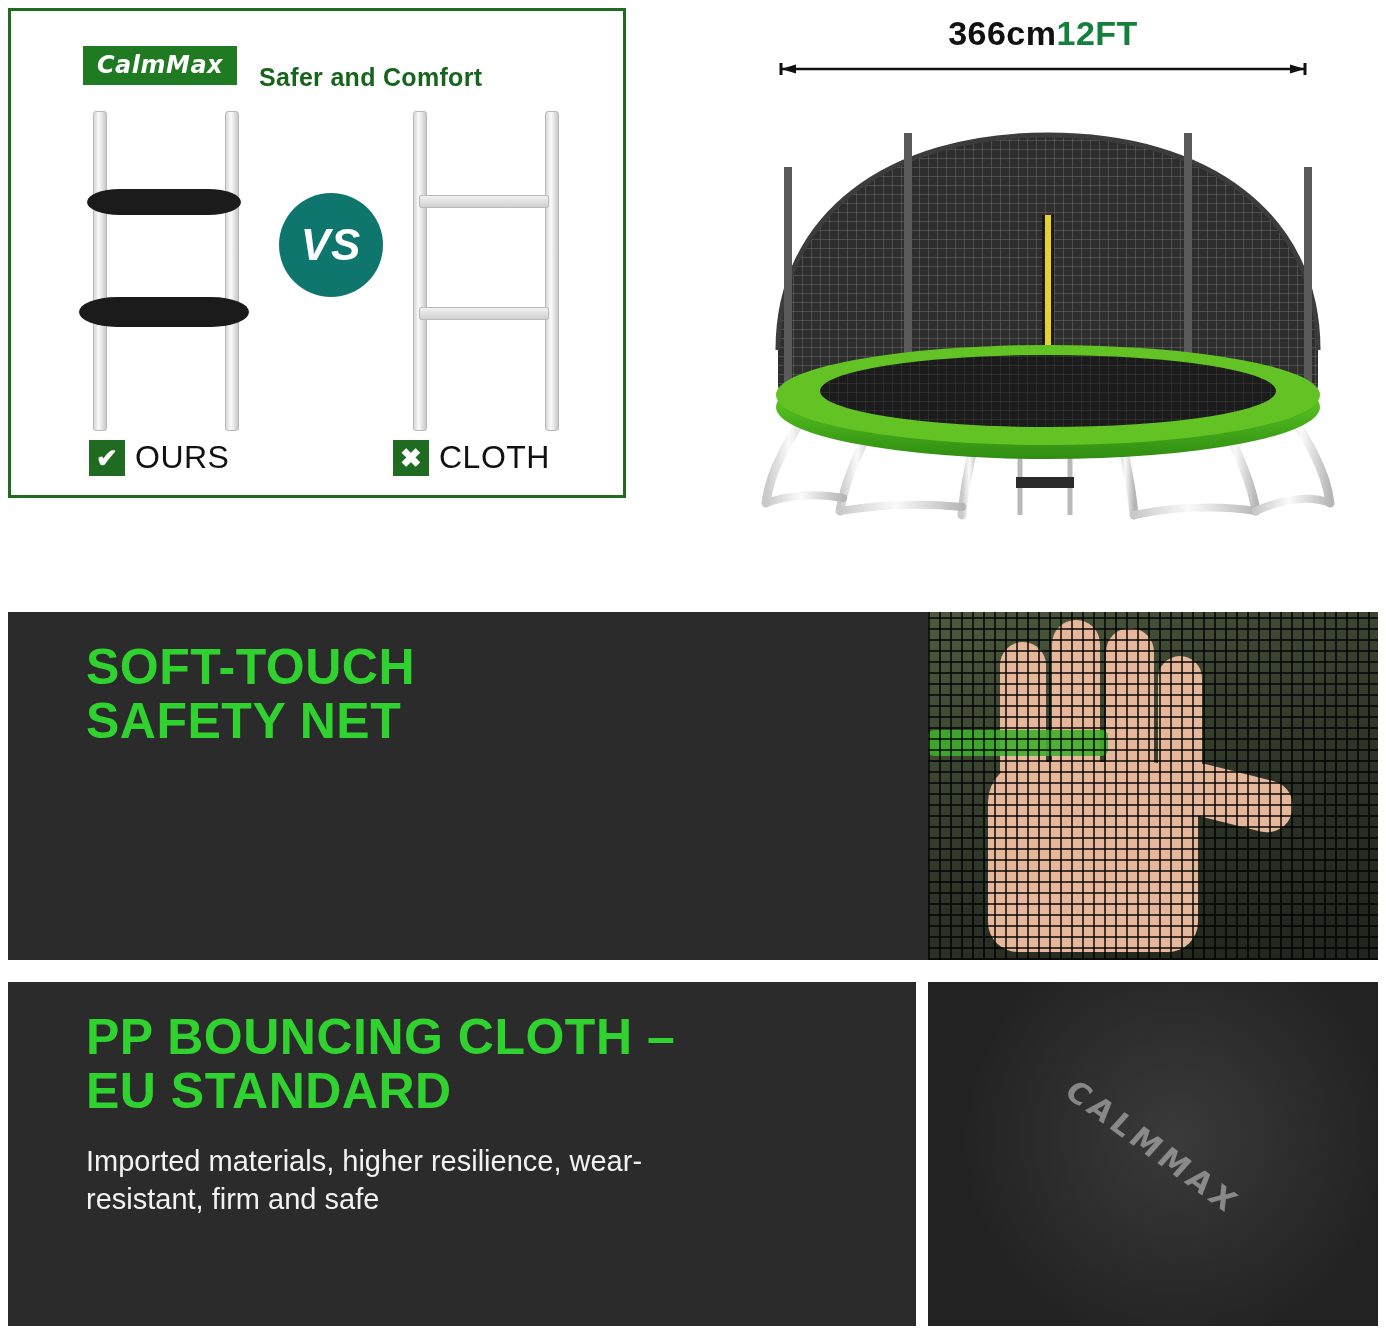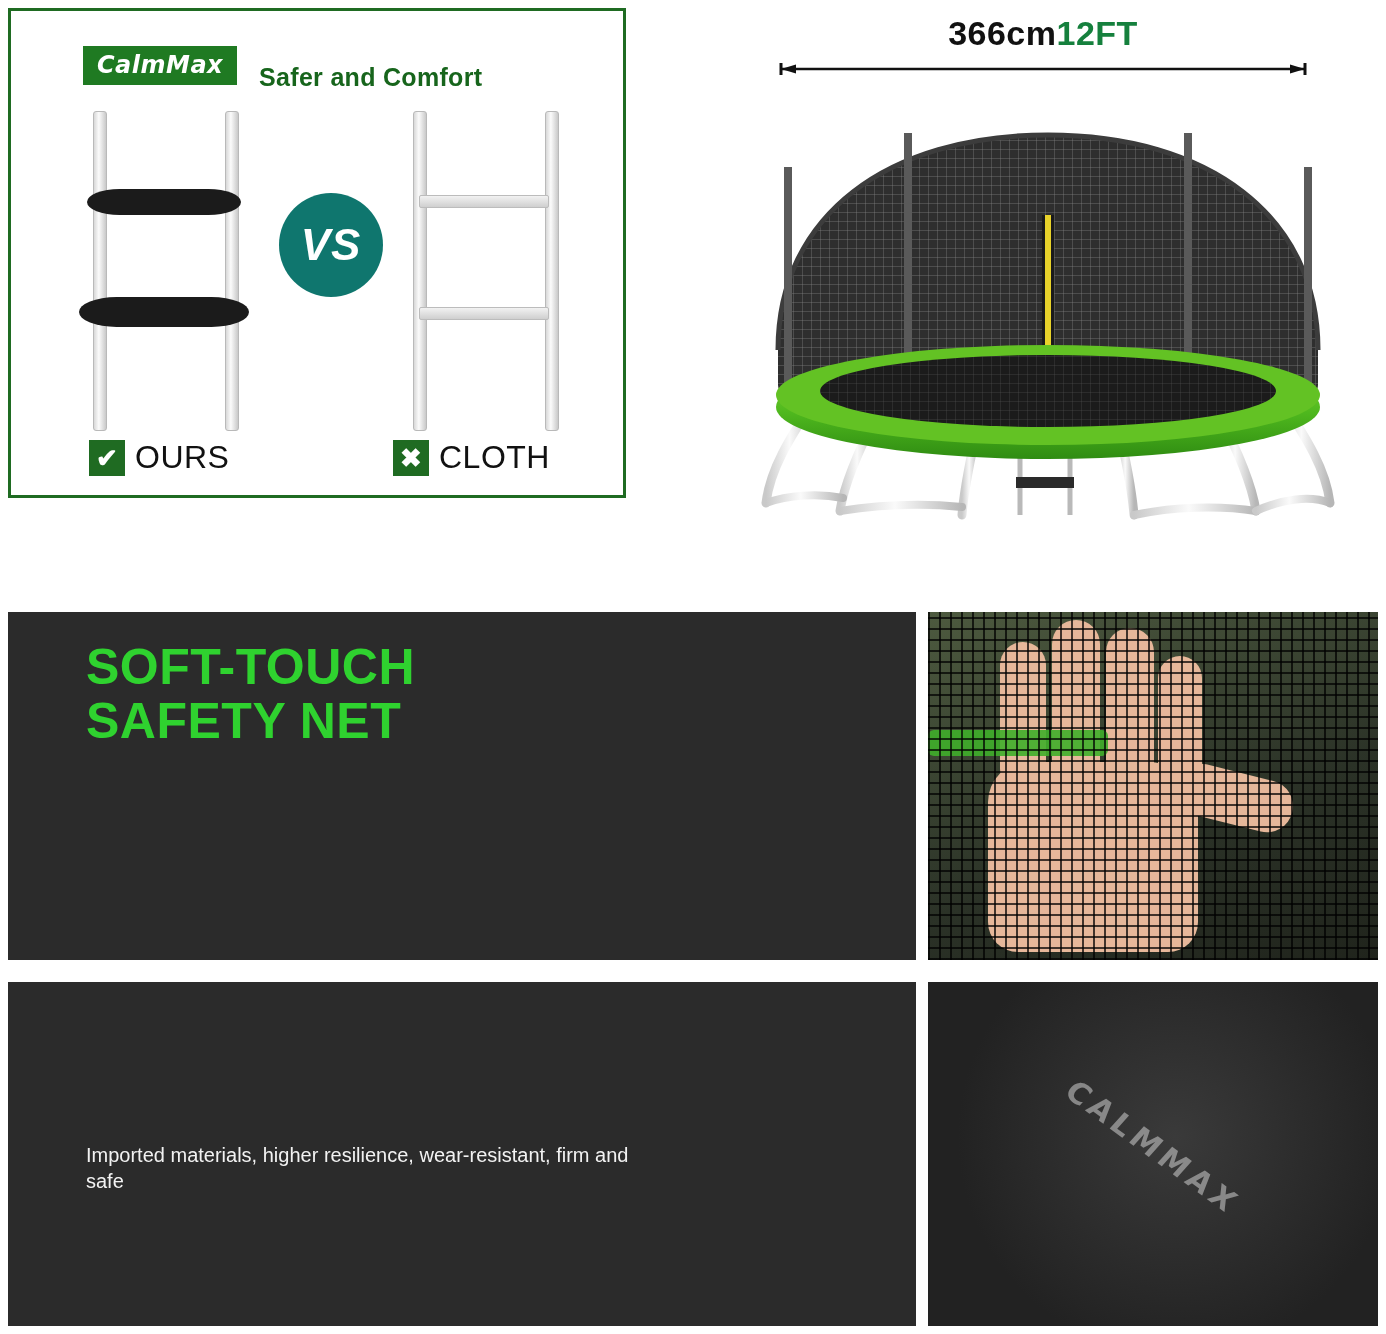--- a/index.html
+++ b/index.html
@@ -136,27 +136,27 @@
     color: #2fd22f;
     font-weight: bold;
     letter-spacing: 0.5px;
     line-height: 1.08;
   }
   .feature .fbody {
     color: #f2f2f2;
     line-height: 1.32;
   }
 
-  #feat1 { left: 8px; top: 612px; width: 908px; height: 348px; }
+  #feat1 { left: 8px; top: 612px; width: 1040px; height: 348px; }
   #feat1 .ftitle { position: absolute; left: 78px; top: 28px; font-size: 50px; width: 780px; }
   #feat1 .fbody  { position: absolute; left: 78px; top: 150px; font-size: 29px; width: 560px; }
 
   #feat2 { left: 8px; top: 982px; width: 908px; height: 344px; }
   #feat2 .ftitle { position: absolute; left: 78px; top: 28px; font-size: 50px; width: 790px; }
-  #feat2 .fbody  { position: absolute; left: 78px; top: 160px; font-size: 20px; width: 560px; }
+  #feat2 .fbody  { position: absolute; left: 78px; top: 160px; font-size: 29px; width: 560px; }
 
   .photo {
     position: absolute;
     overflow: hidden;
   }
   #photo1 { left: 928px; top: 612px; width: 450px; height: 348px; background: #2a3226; }
   #photo2 { left: 928px; top: 982px; width: 450px; height: 344px; background: #2f2f2f; }
 
   .netmesh {
     position: absolute; inset: 0;
@@ -303,20 +303,22 @@
     <div class="hand" style="left:72px; top:30px; width:46px; height:150px; border-radius:24px;"></div>
     <div class="hand" style="left:124px; top:8px; width:48px; height:170px; border-radius:24px;"></div>
     <div class="hand" style="left:178px; top:16px; width:48px; height:165px; border-radius:24px;"></div>
     <div class="hand" style="left:230px; top:44px; width:44px; height:140px; border-radius:22px;"></div>
     <div class="hand" style="left:246px; top:160px; width:120px; height:52px; border-radius:26px; transform:rotate(14deg);"></div>
     <div style="position:absolute; left:0; top:118px; width:180px; height:26px; background:#3fae2a; border-radius:6px; opacity:0.9;"></div>
     <div class="netmesh"></div>
   </div>
 
   <div class="feature" id="feat2">
+    <div class="ftitle" style="white-space:pre-line;">PP BOUNCING CLOTH –
+EU STANDARD</div>
     <div class="fbody">Imported materials, higher resilience, wear-resistant, firm and safe</div>
   </div>
   <div class="photo" id="photo2">
     <div style="position:absolute;inset:0;background:radial-gradient(circle at 55% 45%, #3a3a3a, #222222 70%);"></div>
     <div class="mat-logo">CALMMAX</div>
   </div>
 
 </div>
 
 </body></html>

